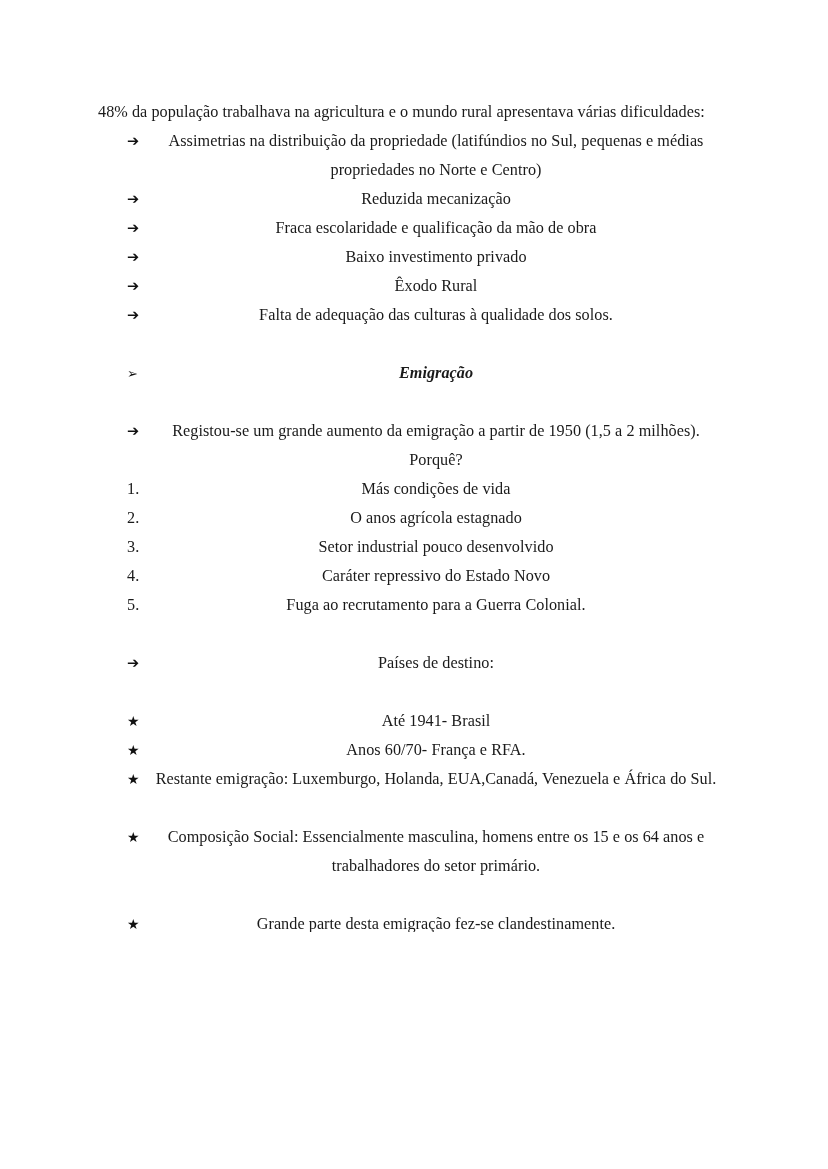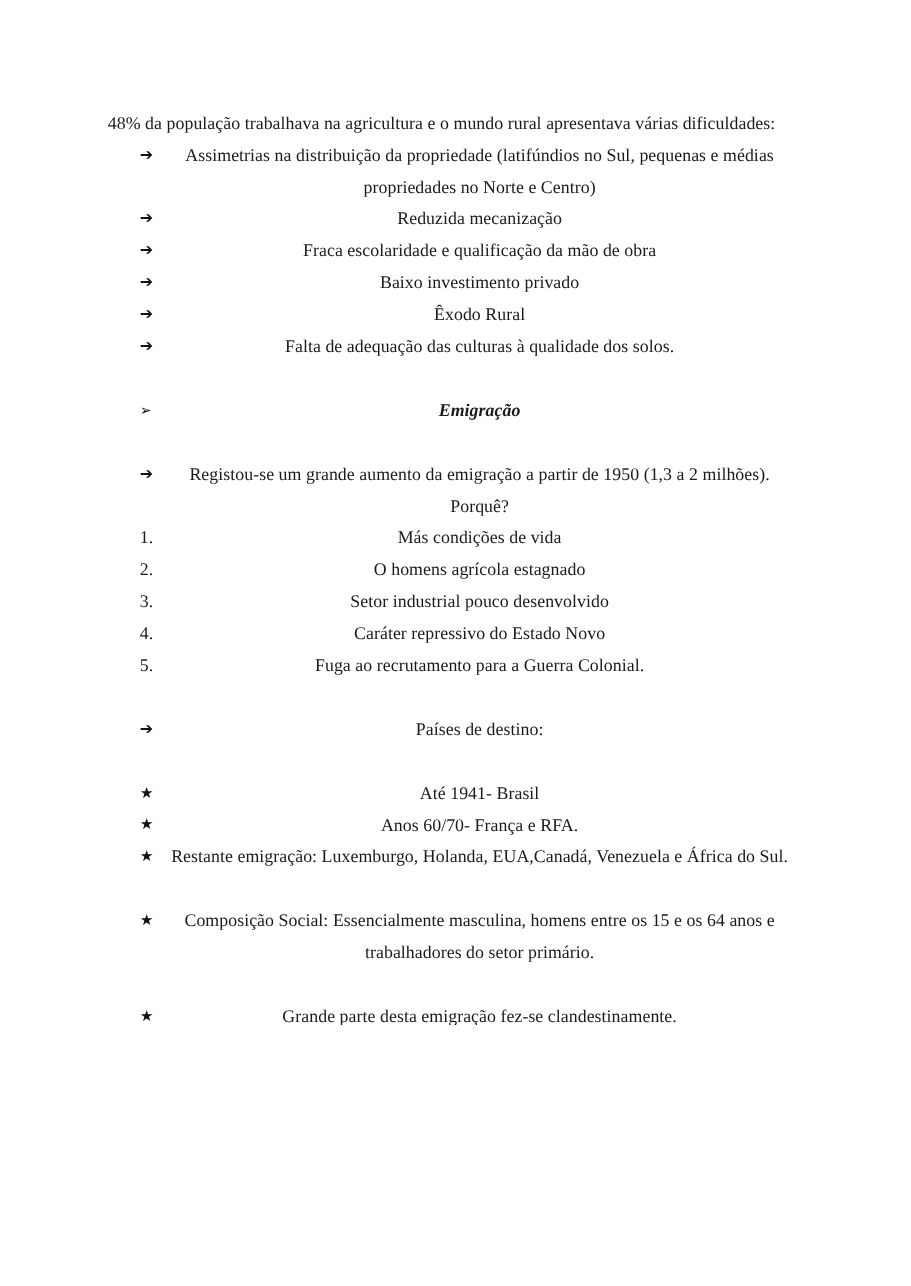--- a/index.html
+++ b/index.html
@@ -143,32 +143,32 @@
         <span class="bullet chevron">➢</span>
         <span class="txt">Emigração</span>
       </li>
     </ul>
 
     <div class="gap-md"></div>
 
     <ul class="list">
       <li class="li">
         <span class="bullet">➔</span>
-        <span class="txt">Registou-se um grande aumento da emigração a partir de 1950 (1,3 a 2 milhões). Porquê?</span>
+        <span class="txt">Registou-se um grande aumento da emigração a partir de 1950 (1,5 a 2 milhões). Porquê?</span>
       </li>
     </ul>
 
     <ul class="list">
       <li class="li">
         <span class="bullet num">1.</span>
         <span class="txt">Más condições de vida</span>
       </li>
       <li class="li">
         <span class="bullet num">2.</span>
-        <span class="txt">O homens agrícola estagnado</span>
+        <span class="txt">O anos agrícola estagnado</span>
       </li>
       <li class="li">
         <span class="bullet num">3.</span>
         <span class="txt">Setor industrial pouco desenvolvido</span>
       </li>
       <li class="li">
         <span class="bullet num">4.</span>
         <span class="txt">Caráter repressivo do Estado Novo</span>
       </li>
       <li class="li">

